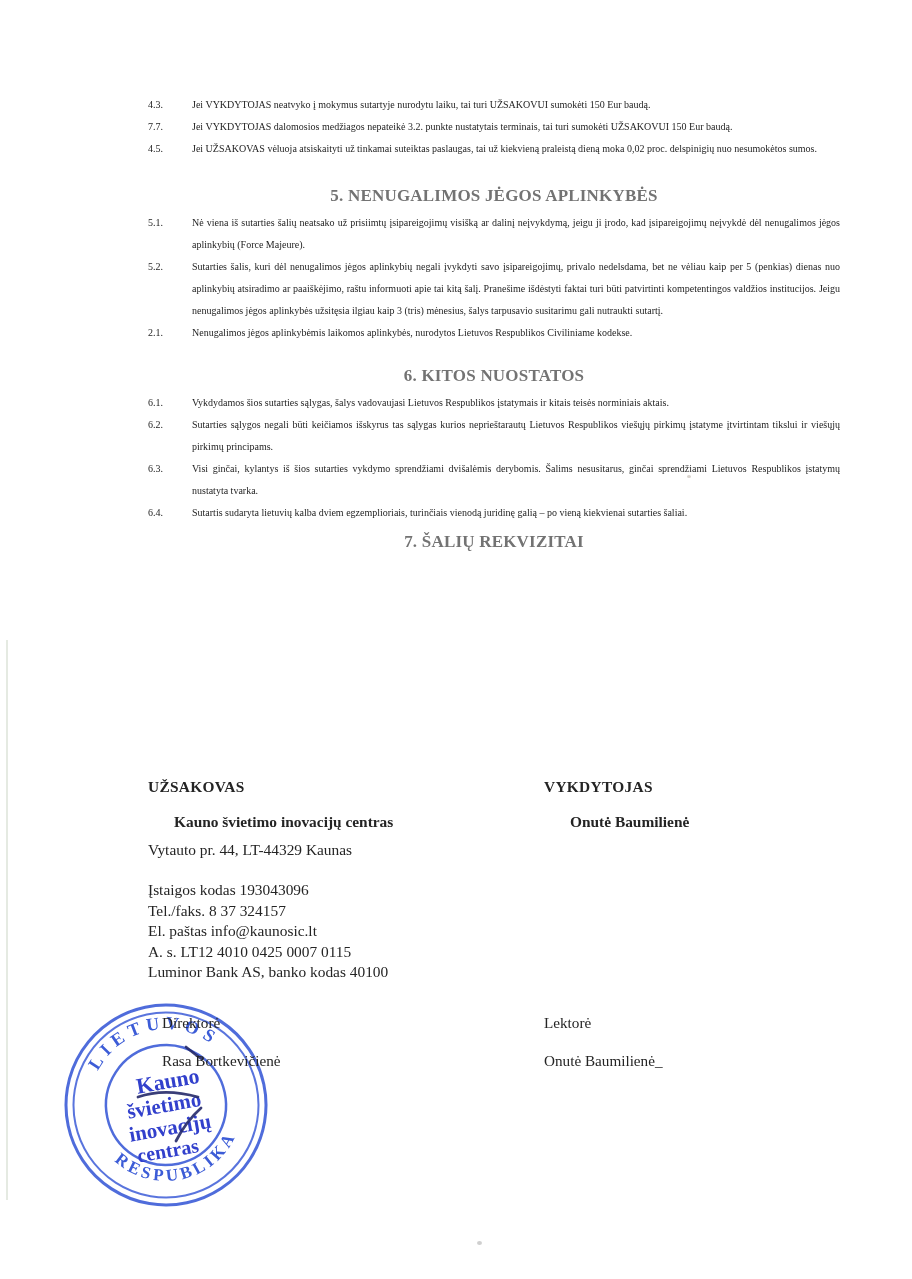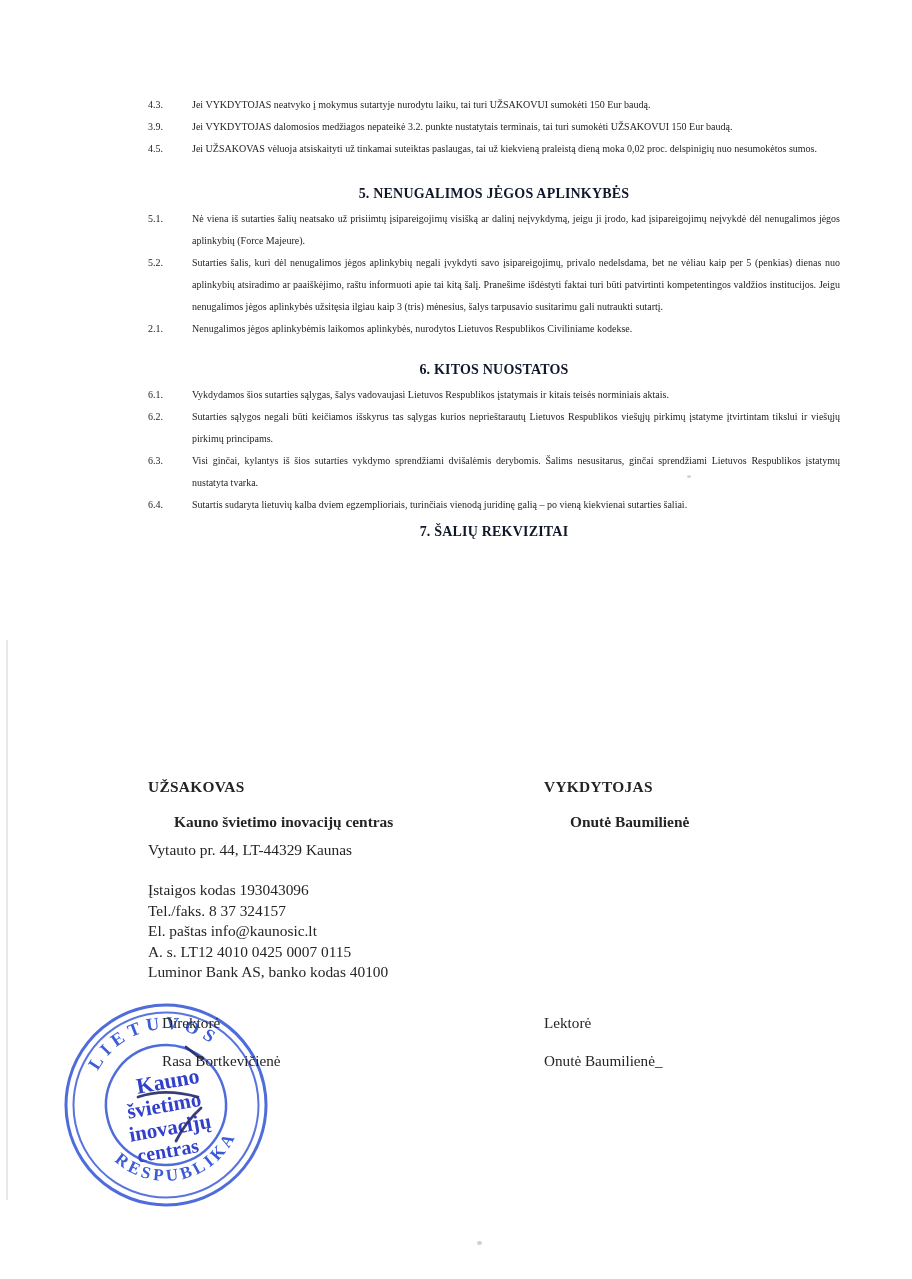--- a/index.html
+++ b/index.html
@@ -4,22 +4,22 @@
 <style>
   html,body{margin:0;padding:0;}
   body{
     width:912px;height:1279px;position:relative;background:#ffffff;
     font-family:"Liberation Serif", serif;color:#242424;overflow:hidden;
   }
   .content{position:absolute;left:148px;top:94px;width:692px;z-index:2;}
   p.clause{position:relative;margin:0;padding-left:44px;text-align:justify;
     font-size:10px;line-height:22px;}
   p.clause .num{position:absolute;left:0;top:0;width:44px;text-align:left;}
-  h2.sec-heading{font-size:14px;font-weight:bold;text-align:center;
-    margin:26px 0 6px 0;letter-spacing:.2px;color:#0f172a;}
+  h2.sec-heading{font-size:17px;font-weight:bold;text-align:center;
+    margin:26px 0 6px 0;letter-spacing:.2px;color:#737373;}
   h2.tight{margin-top:22px;}
 
   .parties{position:absolute;left:148px;top:776px;width:700px;display:flex;z-index:2;
     font-size:15.4px;line-height:21px;}
   .pcol-left{width:396px;}
   .pcol-right{flex:1;}
   .party-role{font-weight:bold;letter-spacing:.3px;}
   .party-name{font-weight:bold;margin-top:14px;margin-left:26px;}
   .party-address{margin-top:7px;}
   .party-details{margin-top:20px;line-height:20.5px;}
@@ -68,21 +68,21 @@
     <path d="M 128 50 C 133 54, 139 59, 144 62"></path>
   </g>
 </svg>
 
 <div class="content">
   <p class="clause">
     <span class="num">4.3.</span>
     <span>Jei VYKDYTOJAS neatvyko į mokymus sutartyje nurodytu laiku, tai turi UŽSAKOVUI sumokėti 150 Eur baudą.</span>
   </p>
   <p class="clause">
-    <span class="num">3.9.</span>
+    <span class="num">7.7.</span>
     <span>Jei VYKDYTOJAS dalomosios medžiagos nepateikė 3.2. punkte nustatytais terminais, tai turi sumokėti UŽSAKOVUI 150 Eur baudą.</span>
   </p>
   <p class="clause">
     <span class="num">4.5.</span>
     <span>Jei UŽSAKOVAS vėluoja atsiskaityti už tinkamai suteiktas paslaugas, tai už kiekvieną praleistą dieną moka 0,02 proc. delspinigių nuo nesumokėtos sumos.</span>
   </p>
 
   <h2 class="sec-heading">5. NENUGALIMOS JĖGOS APLINKYBĖS</h2>
 
   <p class="clause">

